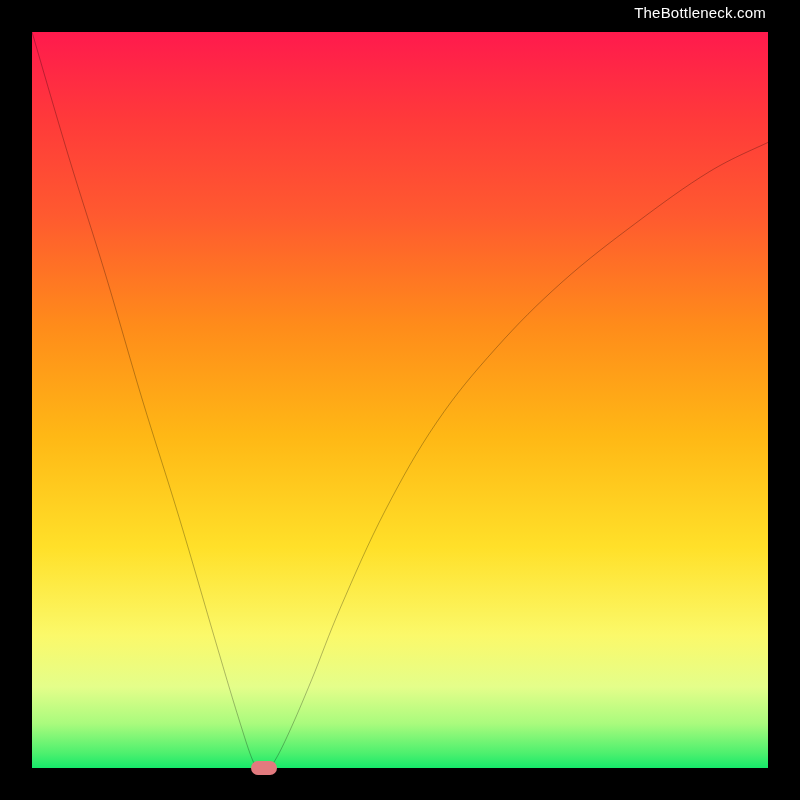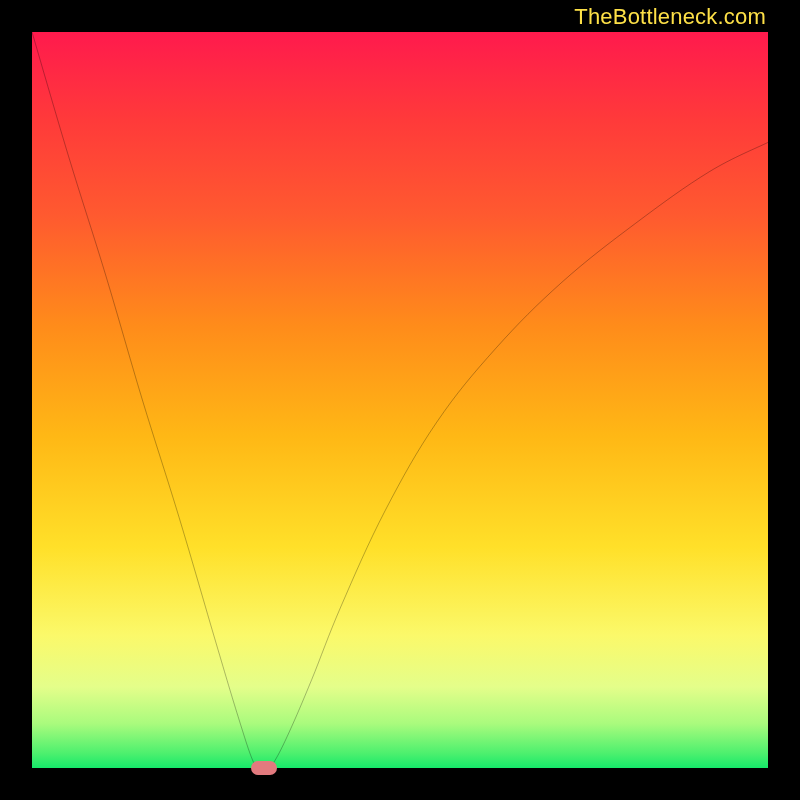--- a/index.html
+++ b/index.html
@@ -25,22 +25,22 @@
       #a9fb7d 94%,
       #4df06e 98%,
       #16e96a 100%
     );
   }
 
   .watermark {
     position: absolute;
     top: 4px;
     right: 34px;
-    color: #fde047;
-    font-size: 22px;
+    color: #ffffff;
+    font-size: 15px;
     letter-spacing: 0.2px;
     user-select: none;
   }
 
   .curve {
     position: absolute;
     left: 0; top: 0;
     width: 736px;
     height: 736px;
     pointer-events: none;

